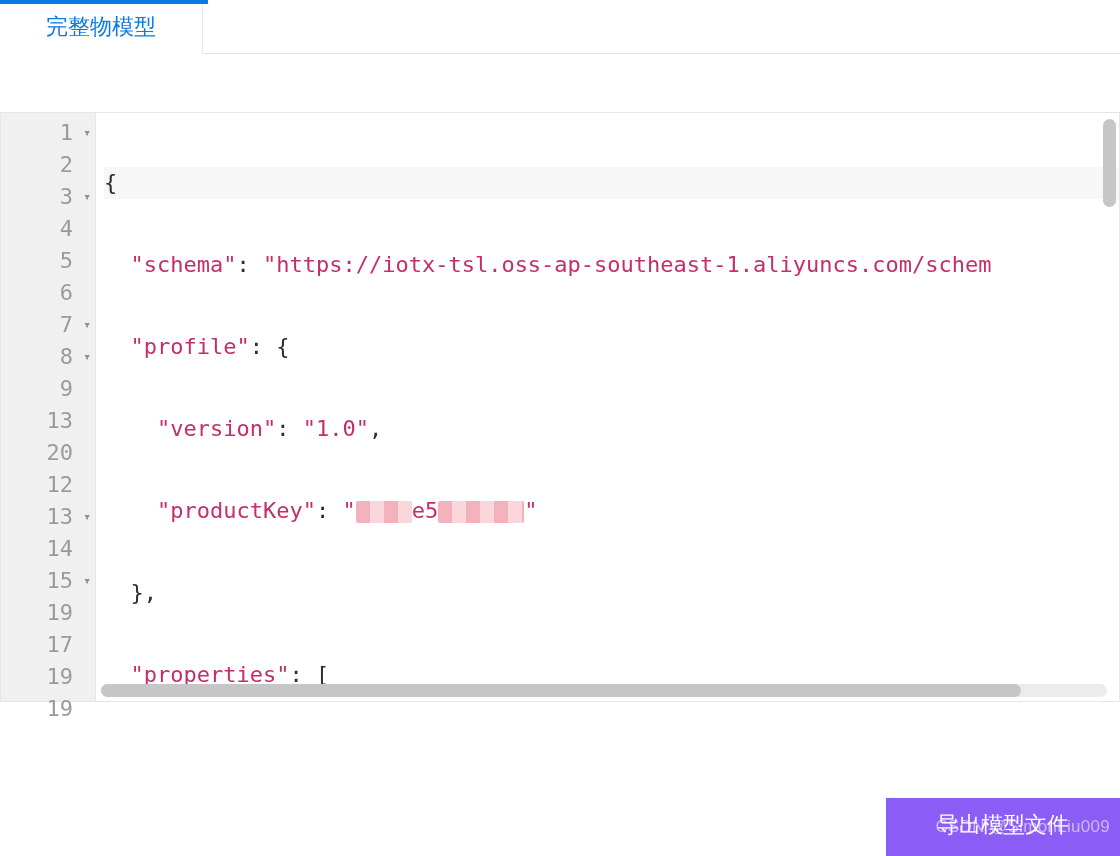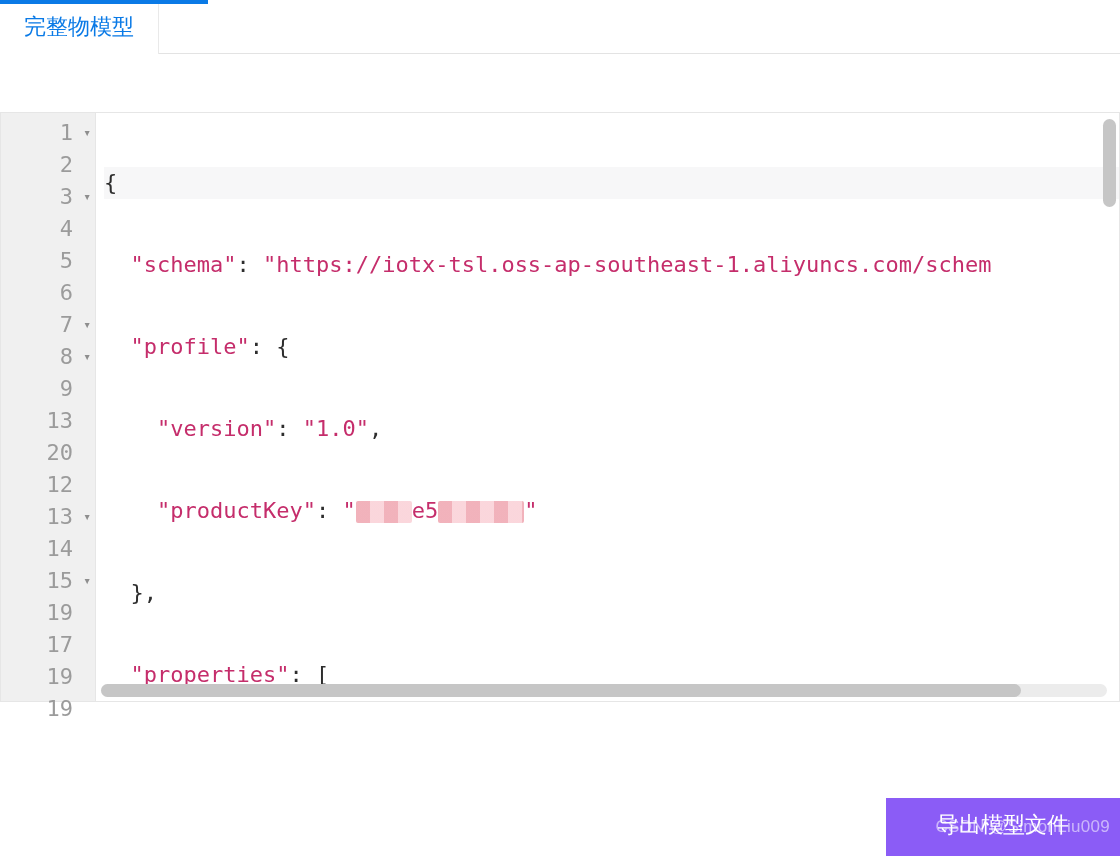--- a/index.html
+++ b/index.html
@@ -19,21 +19,21 @@
     position: relative;
   }
   .tabs::before {
     content: "";
     position: absolute;
     left: 0; top: 0;
     width: 208px; height: 4px;
     background: #0a7ae6;
   }
   .tab {
-    padding: 0 24px;
+    padding: 0 46px;
     height: 54px;
     line-height: 54px;
     font-size: 22px;
     color: #5a5a5a;
     cursor: pointer;
     border-right: 1px solid #e9e9e9;
     background: #fafafa;
   }
   .tab.active {
     background: #fff;

